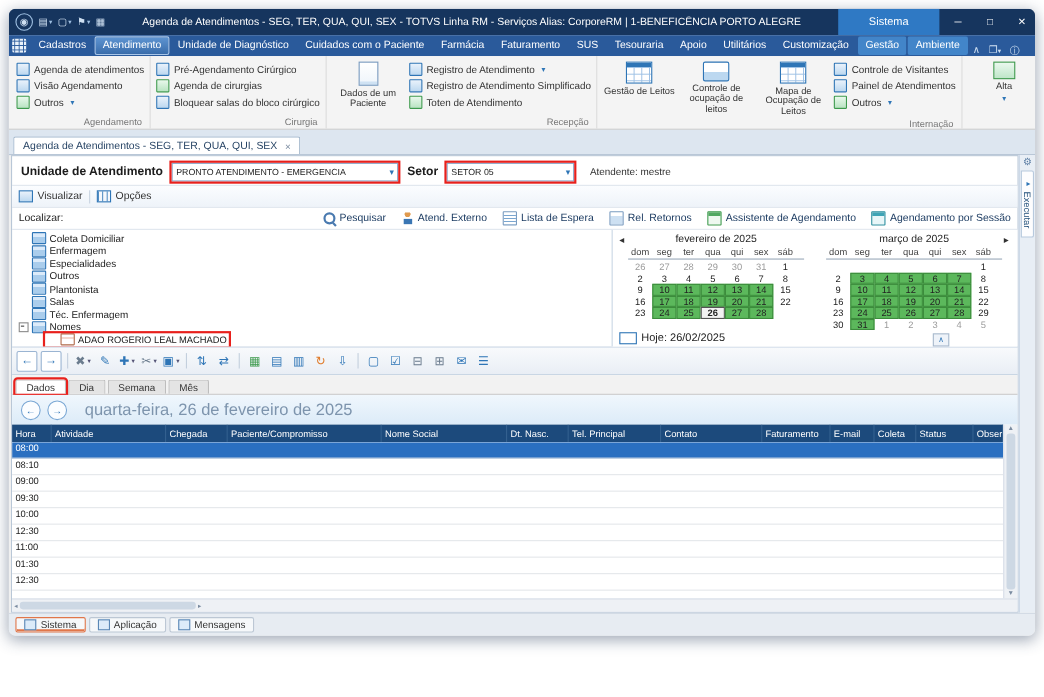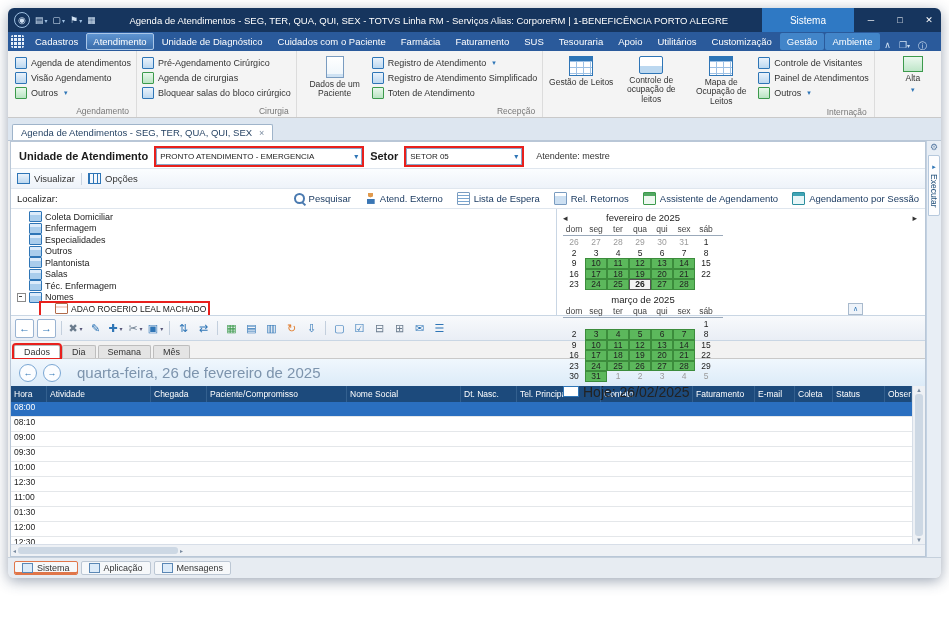--- a/index.html
+++ b/index.html
@@ -102,31 +102,31 @@
   .trow.parent .toggle{visibility:visible;}
   .trow.parent .toggle:before{content:"";position:absolute;left:1px;top:2.5px;width:3px;height:1px;background:#444;}
   .tico{width:11px;height:9px;flex:none;border:1px solid #2e75b6;border-radius:1px;background:linear-gradient(#dcebfa 3px,#aacdec 3px);}
   .trow.child{margin-left:26px;}
   .trow.child .tico{background:linear-gradient(#fff 2px,#f3d8cf 2px,#f3d8cf 4px,#fff 4px);border-color:#b06a4a;}
   .tlabel{font-size:9px;color:#222;white-space:nowrap;}
   .trow.child .tlabel{font-size:8.5px;}
   .calpane{width:356px;border-left:1px solid #c9d6e4;padding:3px 6px 0;position:relative;flex:none;background:#fff;}
   .calnav{position:absolute;top:4px;font-size:9px;color:#333;cursor:default;}
   .calnav.prev{left:6px;} .calnav.next{right:8px;}
-  .months{display:flex;gap:4px;justify-content:center;flex-direction:column;}
+  .months{display:flex;gap:20px;justify-content:center;}
   .month{width:160px;}
   .mtitle{text-align:center;font-size:9.5px;color:#222;margin-bottom:1px;}
   .wdrow,.days{display:grid;grid-template-columns:repeat(7,22px);}
   .wdrow{border-bottom:1px solid #9aa9ba;margin-bottom:1px;}
   .wd{font-size:8.5px;color:#444;text-align:center;padding-bottom:1px;}
   .day{font-size:8.5px;color:#222;text-align:center;height:10.5px;line-height:10.5px;cursor:default;}
   .day.dim{color:#9a9a9a;}
   .day.on{background:#5cb85c;border:1px solid #3c8c3c;line-height:8.5px;height:8.5px;}
   .day.today{background:#f2f2f2;border:1px solid #555;font-weight:bold;line-height:8.5px;height:8.5px;}
-  .todayrow{display:flex;align-items:center;gap:4px;margin-top:2px;font-size:14px;color:#222;}
+  .todayrow{display:flex;align-items:center;gap:4px;margin-top:2px;font-size:10px;color:#222;}
   .todaybox{width:14px;height:9px;border:1px solid #2e75b6;background:#fff;}
   .collapsebtn{position:absolute;right:62px;bottom:0;width:13px;height:10px;border:1px solid #a9bacd;background:#eef3f9;
                font-size:7px;color:#2e75b6;display:flex;align-items:center;justify-content:center;}
 
   
   .toolbar2{height:24px;background:linear-gradient(#f8fafc,#e9eef5);border-bottom:1px solid #c9d6e4;display:flex;
             align-items:center;gap:3px;padding:0 4px;flex:none;}
   .t2i{width:17px;height:17px;display:flex;align-items:center;justify-content:center;font-size:11px;color:#2e75b6;cursor:default;}
   .t2i.boxed{border:1px solid #9ab4d2;background:#fff;border-radius:2px;}
   .t2i.sep{width:1px;height:14px;background:#c3cfdd;padding:0;margin:0 2px;}
@@ -644,23 +644,20 @@
               <div class="grow">
                 <span class="gtime">12:30</span>
               </div>
               <div class="grow">
                 <span class="gtime">11:00</span>
               </div>
               <div class="grow">
                 <span class="gtime">01:30</span>
               </div>
               <div class="grow">
-                <span class="gtime">12:00</span>
-              </div>
-              <div class="grow">
                 <span class="gtime">12:30</span>
               </div>
             </div>
         </div>
         <div class="vscroll">
           <span>▲</span>
           <span class="vthumb"></span>
           <span>▼</span>
         </div>
       </div>

